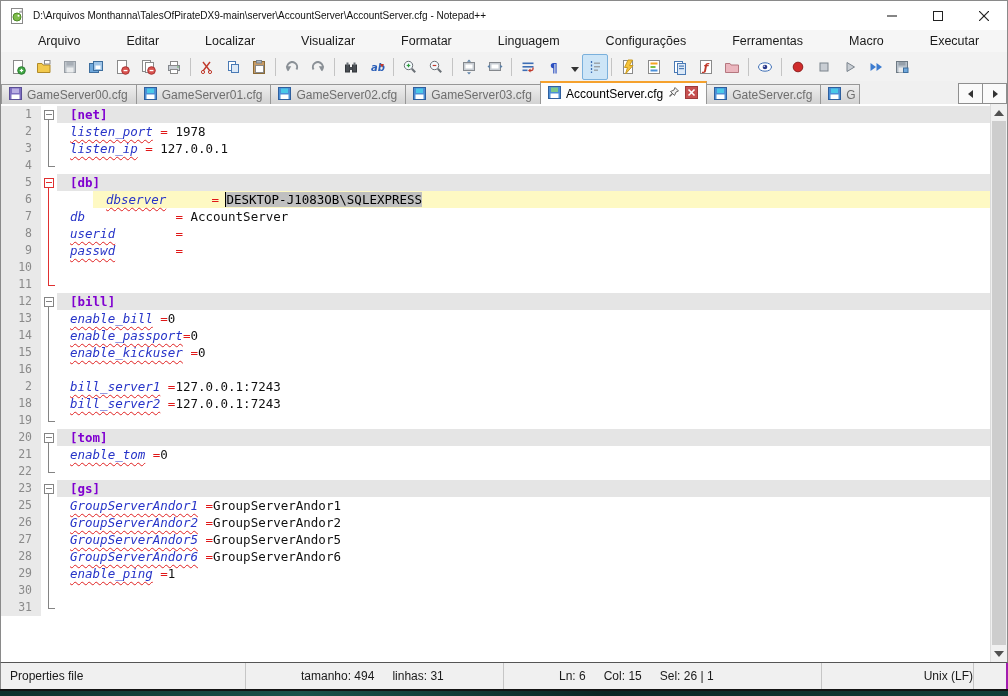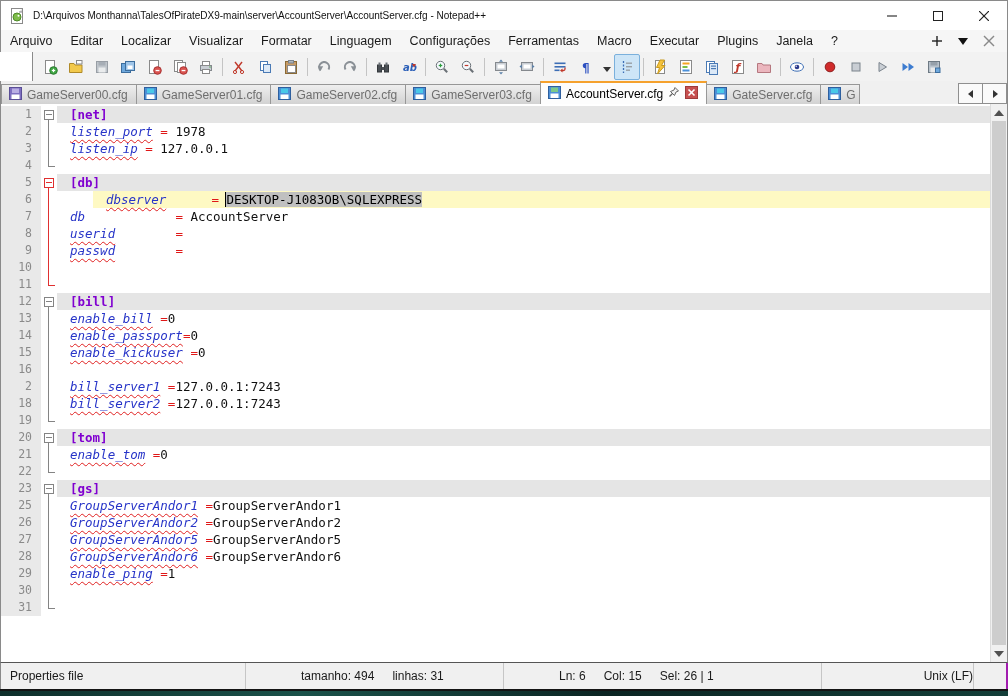--- a/index.html
+++ b/index.html
@@ -8,26 +8,26 @@
   
   .titlebar{height:30px;flex:0 0 30px;background:#fff;display:flex;align-items:center;
             border:1px solid #8a8a8a;border-bottom:none;box-sizing:border-box;}
   .app-icon{width:18px;height:18px;margin:0 6px 0 8px;flex:0 0 auto;}
   .title-text{font-size:10px;color:#111;white-space:nowrap;overflow:hidden;flex:1;}
   .win-btns{display:flex;height:100%;}
   .win-btn{width:46px;height:100%;display:flex;align-items:center;justify-content:center;cursor:default;}
   
   .menubar{height:22px;flex:0 0 22px;background:#f6f6f6;display:flex;align-items:center;
            border-left:1px solid #8a8a8a;border-right:1px solid #8a8a8a;box-sizing:border-box;font-size:12.5px;color:#1a1a1a;}
-  .menu-item{padding:0 9px;height:100%;display:flex;align-items:center;}
+  .menu-item{padding:0 9px;height:100%;display:flex;align-items:center;margin-left:28px;}
   .menu-right{margin-left:auto;display:flex;align-items:center;gap:10px;padding-right:10px;}
   .menu-right .mbtn{width:16px;height:16px;display:flex;align-items:center;justify-content:center;font-size:13px;color:#222;}
   
   .toolbar{height:29px;flex:0 0 29px;background:#f2f2f2;display:flex;align-items:center;padding-left:4px;
-           border-left:1px solid #8a8a8a;border-right:1px solid #8a8a8a;box-sizing:border-box;margin-left:32px;}
+           border-left:1px solid #8a8a8a;border-right:1px solid #8a8a8a;box-sizing:border-box;}
   .tb-btn{width:24px;height:24px;display:flex;align-items:center;justify-content:center;border:1px solid transparent;border-radius:2px;}
   .tb-btn.narrow{width:13px;}
   .tb-btn.active{background:#cde5f7;border-color:#7ab0dc;}
   .tb-btn.disabled{opacity:.75;}
   .tb-sep{width:1px;height:18px;background:#c4c4c4;margin:0 3px;}
   
   .tabbar{height:23px;flex:0 0 23px;background:#f0f0f0;display:flex;align-items:flex-end;
           border-left:1px solid #8a8a8a;border-right:1px solid #8a8a8a;box-sizing:border-box;position:relative;}
   .tab{height:20px;display:flex;align-items:center;gap:5px;padding:0 8px 0 6px;box-sizing:border-box;
        background:linear-gradient(#efefef,#d2d2d2);border:1px solid #979797;border-bottom:none;

